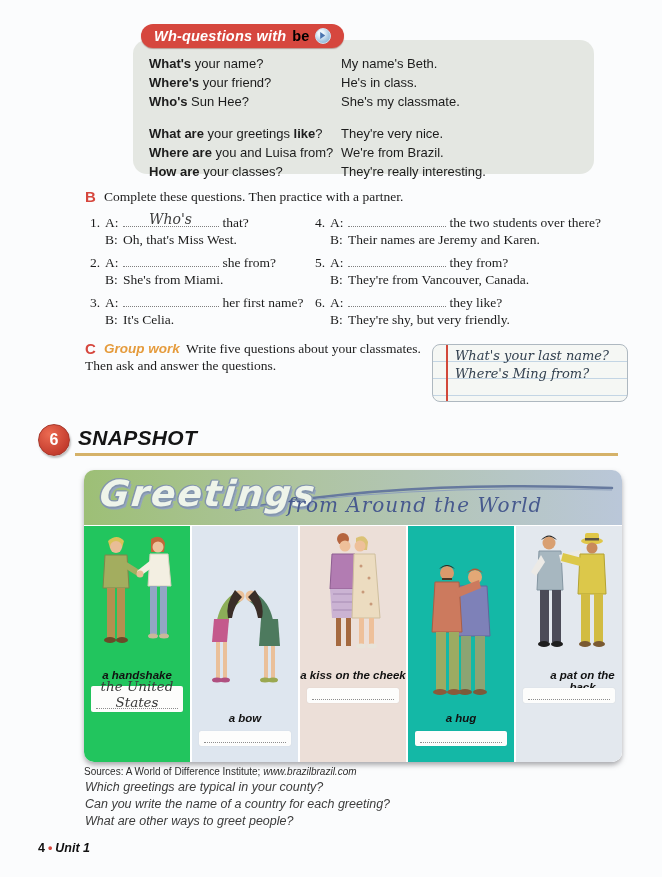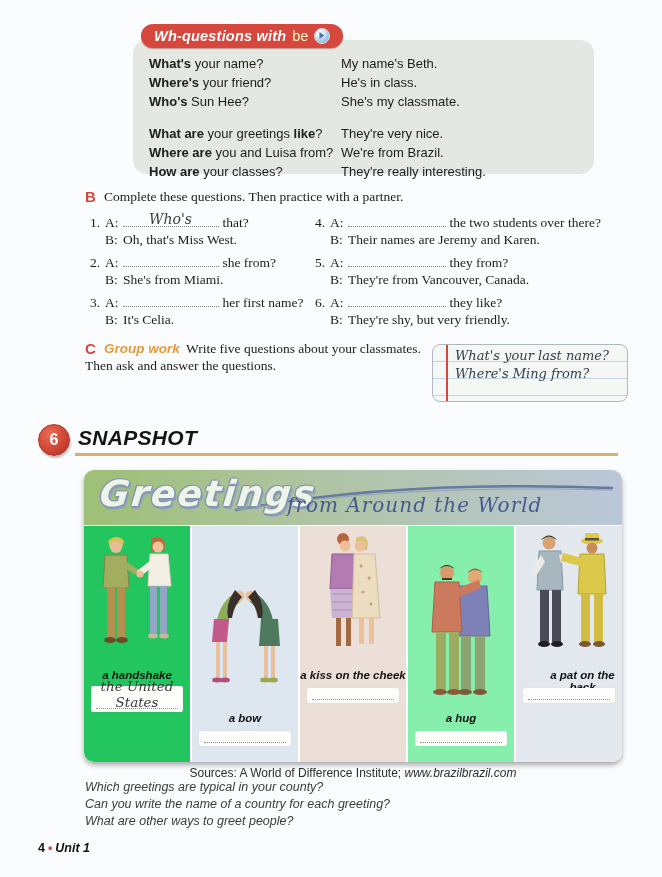--- a/index.html
+++ b/index.html
@@ -7,21 +7,21 @@
   #page{position:relative;width:662px;height:877px;background:#fbfcfd;overflow:hidden;
         font-family:"Liberation Sans",sans-serif;color:#1c1c1c;}
 
   
   .gram-box{position:absolute;left:97px;top:40px;width:461px;height:134px;
             background:#e4e7e2;border-radius:14px;margin-left:36px;}
   .gram-tab{position:absolute;left:8px;top:-16px;height:24px;display:flex;align-items:center;
             gap:6px;background:#d6473e;border-radius:13px;padding:0 13px;
             box-shadow:0 1px 1px rgba(120,40,30,.4);}
   .gram-tab .t1{font-style:italic;font-weight:bold;font-size:14.5px;color:#fff;letter-spacing:.2px;}
-  .gram-tab .t2{font-weight:normal;font-size:14.5px;color:#fef9c3;}
+  .gram-tab .t2{font-weight:bold;font-size:14.5px;color:#000000;}
   .cd{width:14px;height:14px;border-radius:50%;
       background:radial-gradient(circle at 35% 30%,#eef6fc 20%,#a9c9e4 60%,#7aa6cc);
       border:1px solid #cfe2f0;position:relative;}
   .cd::after{content:"";position:absolute;left:4px;top:3px;width:5px;height:7px;
       background:#4a74b0;clip-path:polygon(0 0,100% 50%,0 100%);}
   .gram-rows{position:absolute;left:16px;top:14px;right:10px;}
   .gram-row{display:flex;font-size:13px;line-height:19px;}
   .gram-row .q{width:192px;}
   .gram-gap{height:13px;}
 
@@ -68,32 +68,32 @@
         font-weight:bold;font-style:italic;font-size:36px;letter-spacing:2px;color:#eef4ea;
         transform:skewX(-6deg);
         text-shadow:1.5px 0 0 #8496ae,-1.5px 0 0 #8496ae,0 1.5px 0 #8496ae,0 -1.5px 0 #8496ae,
                     1px 1px 0 #8496ae,-1px -1px 0 #8496ae,2.5px 2.5px 0 #93a5bc;}
   .swoosh{position:absolute;left:150px;top:6px;width:380px;height:42px;}
   .banner-sub{position:absolute;left:203px;top:23px;font-family:"DejaVu Serif",serif;
         font-style:italic;font-size:20px;color:#47598e;letter-spacing:1px;}
   .panels{position:absolute;left:0;top:56px;right:0;bottom:0;display:flex;gap:2px;background:#fff;}
   .panel{flex:1;position:relative;}
   .p1{background:#22c55e;} .p2{background:#dee6ef;} .p3{background:#ecdfd8;}
-  .p4{background:#86efac;text-decoration:underline;} .p5{background:#e3e8ee;}
+  .p4{background:#14b8a6;text-decoration:underline;} .p5{background:#e3e8ee;}
   .fig{position:absolute;left:50%;transform:translateX(-50%);}
   .plabel{position:absolute;left:0;right:0;text-align:center;font-weight:bold;font-style:italic;
         font-size:11.5px;color:#111;}
   .strip{position:absolute;left:7px;right:7px;background:#fdfdfc;border-radius:2px;
         box-shadow:0 0 1px rgba(0,0,0,.15);}
   .strip .dots{position:absolute;left:5px;right:5px;bottom:3px;border-bottom:1.5px dotted #8d8d8d;}
   .strip .ans{position:absolute;left:0;right:0;bottom:2px;text-align:center;
         font-family:"DejaVu Serif",serif;font-style:italic;font-size:13.5px;color:#3a3a3a;}
 
-  .sources{position:absolute;left:84px;top:766px;width:538px;text-align:center;
-        font-size:12px;color:#2c2c2c;}
+  .sources{position:absolute;left:84px;top:766px;width:538px;text-align:left;
+        font-size:10px;color:#2c2c2c;}
   .sources i{font-style:italic;}
 
   .bq{position:absolute;left:85px;font-style:italic;font-size:12.5px;color:#3c3c3c;
       font-family:"Liberation Sans",sans-serif;}
 
   .footer{position:absolute;left:38px;top:841px;font-size:12.5px;font-weight:bold;color:#111;}
   .footer .dot{color:#d6473e;padding:0 3px;}
   .footer .unit{font-style:italic;}
 </style>
 </head>

